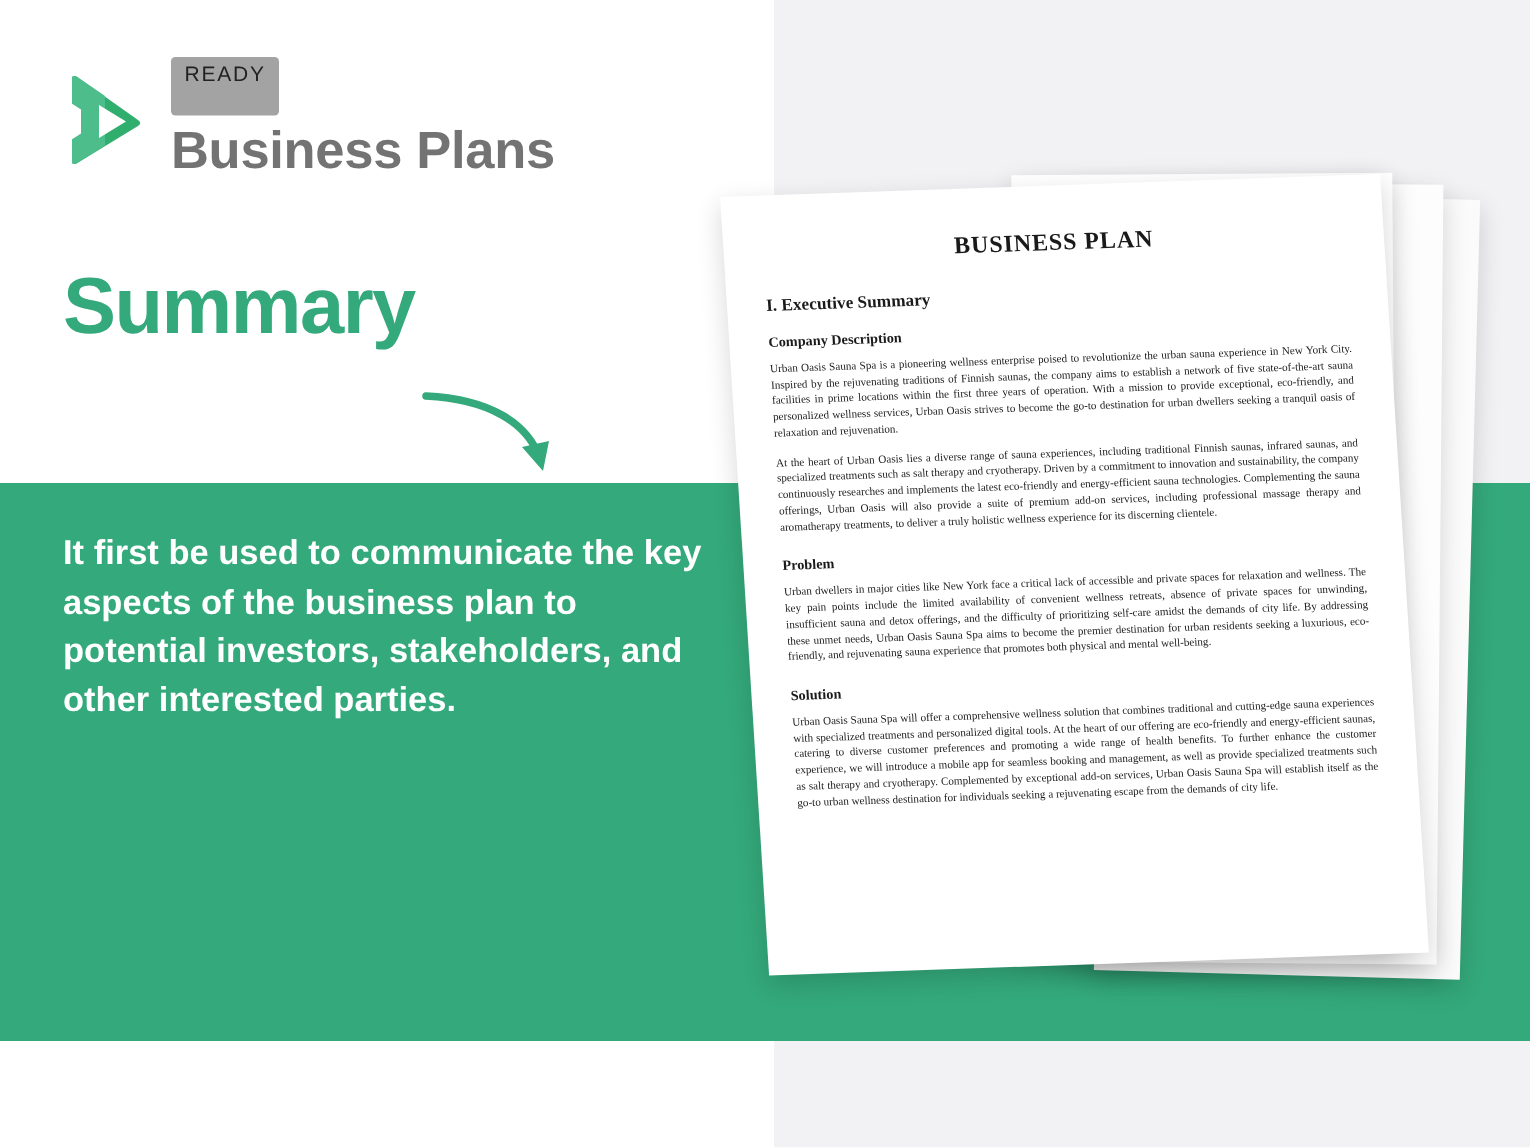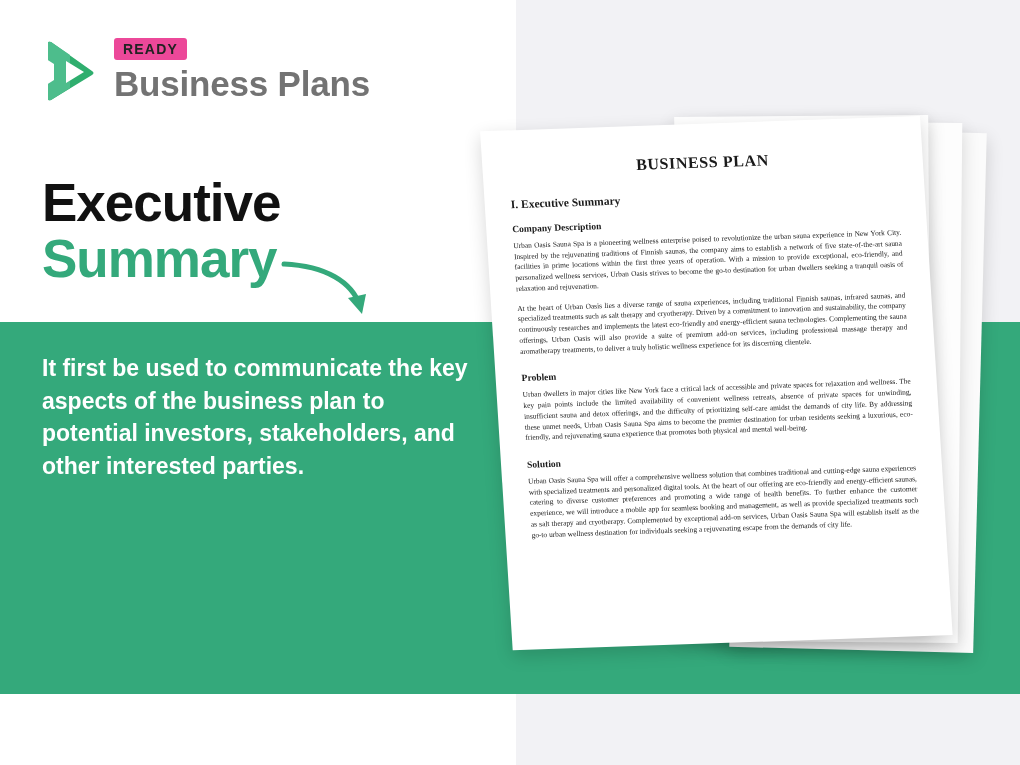--- a/index.html
+++ b/index.html
@@ -47,26 +47,26 @@
     width: 60px; height: 64px;
     position: relative;
   }
   .logo-text {
     display: flex;
     flex-direction: column;
     justify-content: center;
   }
   .logo-ready {
     display: inline-block;
-    background: #ec4899;
+    background: #a3a3a3;
     color: #222222;
     font-size: 14px;
-    font-weight: bold;
+    font-weight: normal;
     letter-spacing: 1.2px;
-    padding: 3px 9px 3px 9px;
+    padding: 3px 9px 20px 9px;
     border-radius: 3px;
     align-self: flex-start;
     margin-bottom: 4px;
   }
   .logo-name {
     font-size: 35px;
     font-weight: bold;
     color: #737373;
     letter-spacing: -0.2px;
   }
@@ -213,21 +213,20 @@
       <path d="M0 16 L0 50 L14 41 L14 25 Z" fill="#ffffff"></path>
     </svg>
   </div>
   <div class="logo-text">
     <span class="logo-ready">READY</span>
     <span class="logo-name">Business Plans</span>
   </div>
 </div>
 
 <div class="headline">
-  <div class="headline-1">Executive</div>
   <div class="headline-2">Summary</div>
 </div>
 
 <div class="arrow">
   <svg width="110" height="70" viewBox="0 0 110 70" xmlns="http://www.w3.org/2000/svg">
     <path d="M4 6 C 46 8, 72 24, 80 48" stroke="#34a97b" stroke-width="5" fill="none" stroke-linecap="round"></path>
     <path d="M68 40 L82 56 L86 36 Z" fill="#34a97b"></path>
   </svg>
 </div>
 

